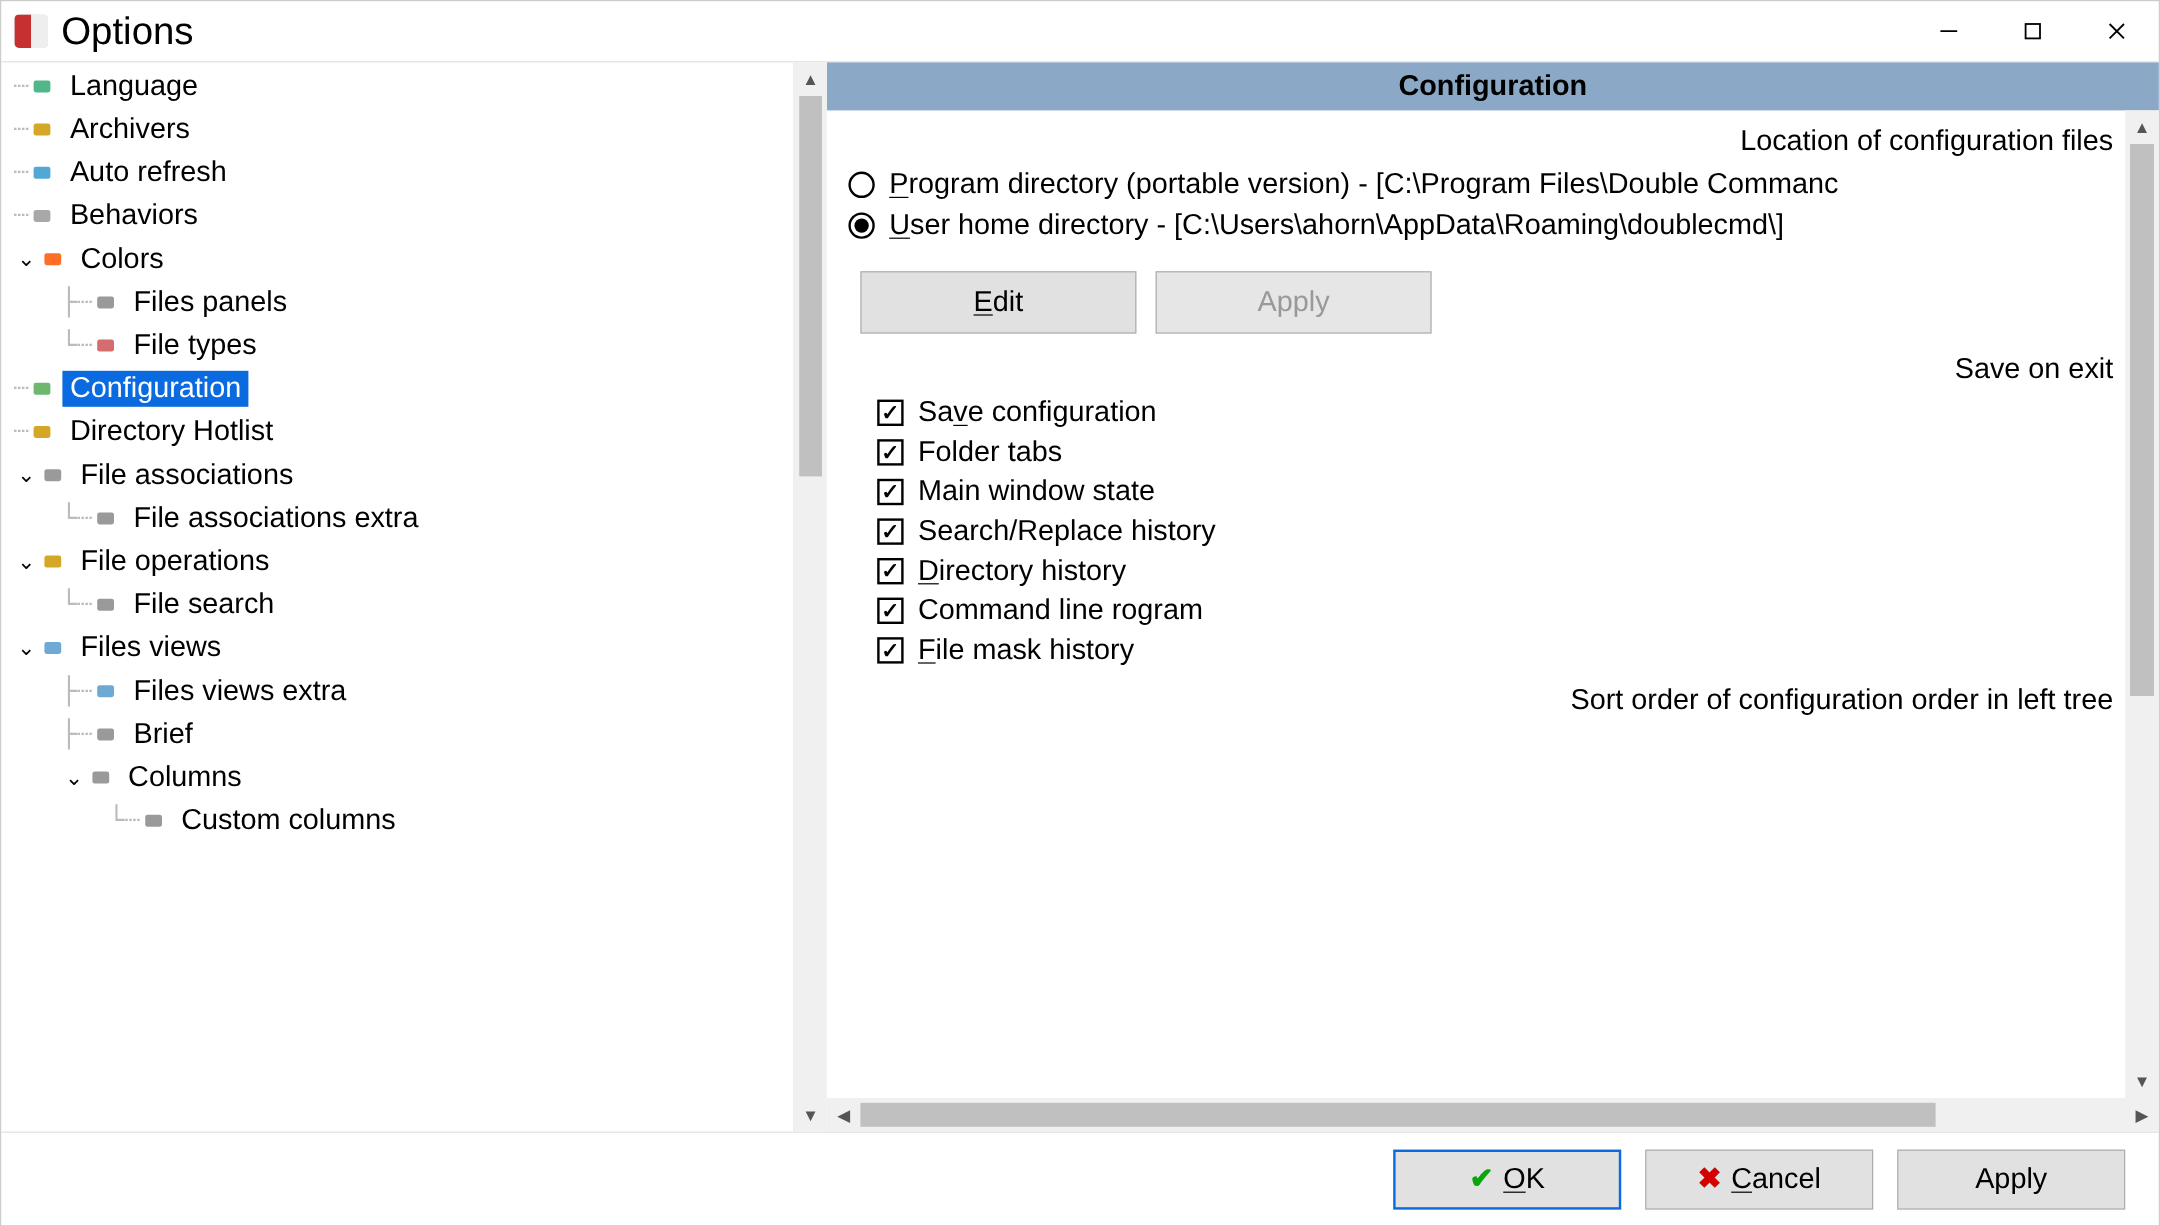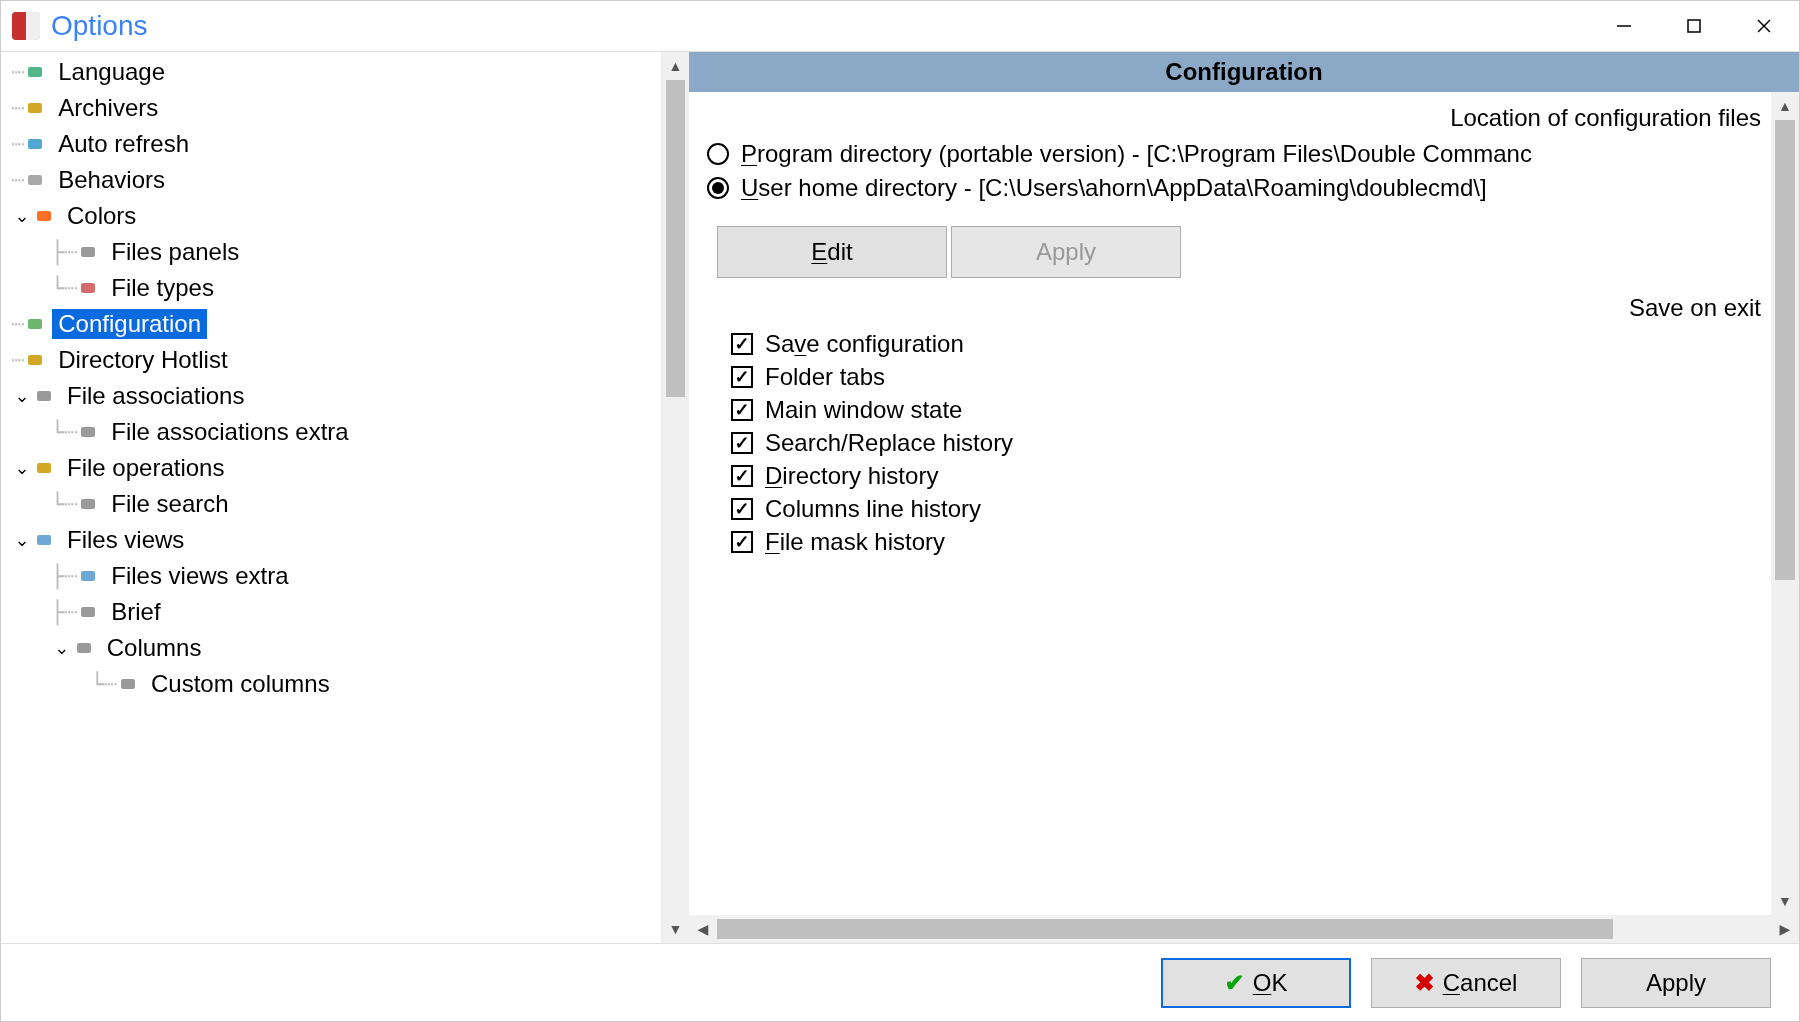--- a/index.html
+++ b/index.html
@@ -1,20 +1,20 @@
 <!DOCTYPE html>
 <html><head>
 <meta charset="utf-8">
 <style>
 * { box-sizing: border-box; margin: 0; padding: 0; }
 html, body { width: 1800px; height: 1022px; font-family: "Segoe UI", Arial, sans-serif; background: #fff; overflow: hidden; }
 .window { width: 100%; height: 100%; display: flex; flex-direction: column; border: 1px solid #ccc; }
 .titlebar { height: 50px; display: flex; align-items: center; padding: 0 0 0 10px; }
 .titlebar .app-icon { width: 30px; height: 30px; margin-right: 10px; display:flex; align-items:center; justify-content:center;}
-.titlebar .title { font-size: 28px; color: #3b82f6; }
+.titlebar .title { font-size: 32px; color: #000000; }
 .window-controls { margin-left: auto; display: flex; height: 100%; }
 .window-controls .ctrl { width: 70px; display: flex; align-items: center; justify-content: center; font-size: 20px; cursor: pointer; }
 .body { flex: 1; display: flex; border-top: 1px solid #e0e0e0; min-height: 0; }
 .tree-pane { width: 688px; position: relative; display: flex; }
 .tree-scroll { flex: 1; overflow: hidden; padding: 0; }
 .tree-scrollbar { width: 28px; background: #f0f0f0; display: flex; flex-direction: column; align-items: center; border-left: 1px solid #eee;}
 .tree-scrollbar .arrow { height: 28px; width: 100%; display: flex; align-items: center; justify-content: center; font-size: 14px; color: #555;}
 .tree-scrollbar .track { flex: 1; width: 100%; position: relative; }
 .tree-scrollbar .thumb { position: absolute; left: 4px; right: 4px; top: 0; height: 38%; background: #c0c0c0; border-radius: 0;}
 .tree { list-style: none; font-size: 24px; color: #000; padding: 2px 0; }
@@ -27,21 +27,21 @@
 .content-pane { flex: 1; display: flex; flex-direction: column; min-width: 0; }
 .content-header { background: #8ba9c7; height: 40px; display: flex; align-items: center; justify-content: center; font-size: 24px; font-weight: bold; color: #000; }
 .content-body { flex: 1; position: relative; display: flex; min-height: 0;}
 .content-inner { flex: 1; padding: 6px 10px 0 8px; font-size: 24px; color: #000; overflow: hidden;}
 .section-label { margin: 6px 0 8px 0; text-align: right; }
 .radio-group { padding-left: 10px; }
 .radio-row { display: flex; align-items: center; margin: 6px 0; cursor: pointer;}
 .radio { width: 22px; height: 22px; border: 2px solid #000; border-radius: 50%; margin-right: 12px; display: flex; align-items: center; justify-content: center; flex-shrink:0;}
 .radio .dot { width: 12px; height: 12px; background: #000; border-radius: 50%; display: none;}
 .radio.checked .dot { display: block; }
-.btn-row { display: flex; gap: 4px; padding: 18px 0 10px 20px; text-align: center; }
+.btn-row { display: flex; gap: 16px; padding: 18px 0 10px 20px; text-align: center; }
 .btn { width: 230px; height: 52px; background: #e1e1e1; border: 1px solid #adadad; display: flex; align-items: center; justify-content: center; font-size: 24px; cursor: pointer;}
 .btn.disabled { color: #999; background: #e6e6e6; cursor: default;}
 .check-group { padding-left: 18px; }
 .check-row { display: flex; align-items: center; margin: 5px 16px; cursor: pointer;}
 .check { width: 22px; height: 22px; border: 2px solid #000; margin-right: 12px; display: flex; align-items: center; justify-content: center; flex-shrink:0;}
 .check.checked::after { content: "✓"; font-size: 18px; font-weight: bold; color: #000; line-height: 1;}
 .content-vscroll { width: 28px; background: #f0f0f0; display: flex; flex-direction: column; align-items:center;}
 .content-vscroll .arrow { height: 28px; width: 100%; display: flex; align-items: center; justify-content: center; font-size: 14px; color: #555;}
 .content-vscroll .track { flex: 1; width: 100%; position: relative; }
 .content-vscroll .thumb { position: absolute; left: 4px; right: 4px; top: 0; height: 60%; background: #c0c0c0; }
@@ -311,27 +311,28 @@
               <div class="check-row">
                 <span class="check checked"></span>
                 <span>Search/Replace history</span>
               </div>
               <div class="check-row">
                 <span class="check checked"></span>
                 <span><span class="u">D</span>irectory history</span>
               </div>
               <div class="check-row">
                 <span class="check checked"></span>
-                <span>Columns line history</span>
+                <span>Command line rogram</span>
               </div>
               <div class="check-row">
                 <span class="check checked"></span>
                 <span><span class="u">F</span>ile mask history</span>
               </div>
             </div>
+          <div class="section-label" style="margin-top:14px">Sort order of configuration order in left tree</div>
         </div>
         <div class="content-vscroll">
           <div class="arrow">▲</div>
           <div class="track">
             <div class="thumb"></div>
           </div>
           <div class="arrow">▼</div>
         </div>
       </div>
       <div class="content-hscroll">

